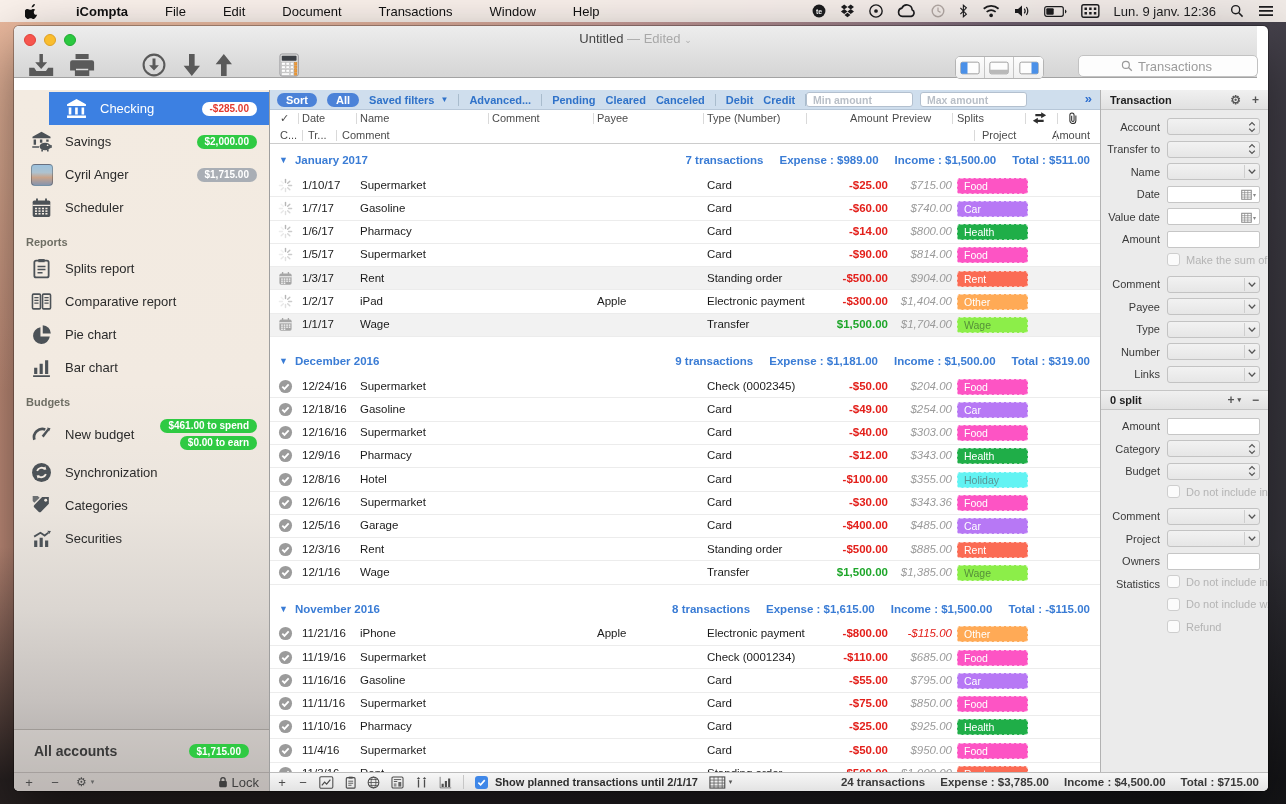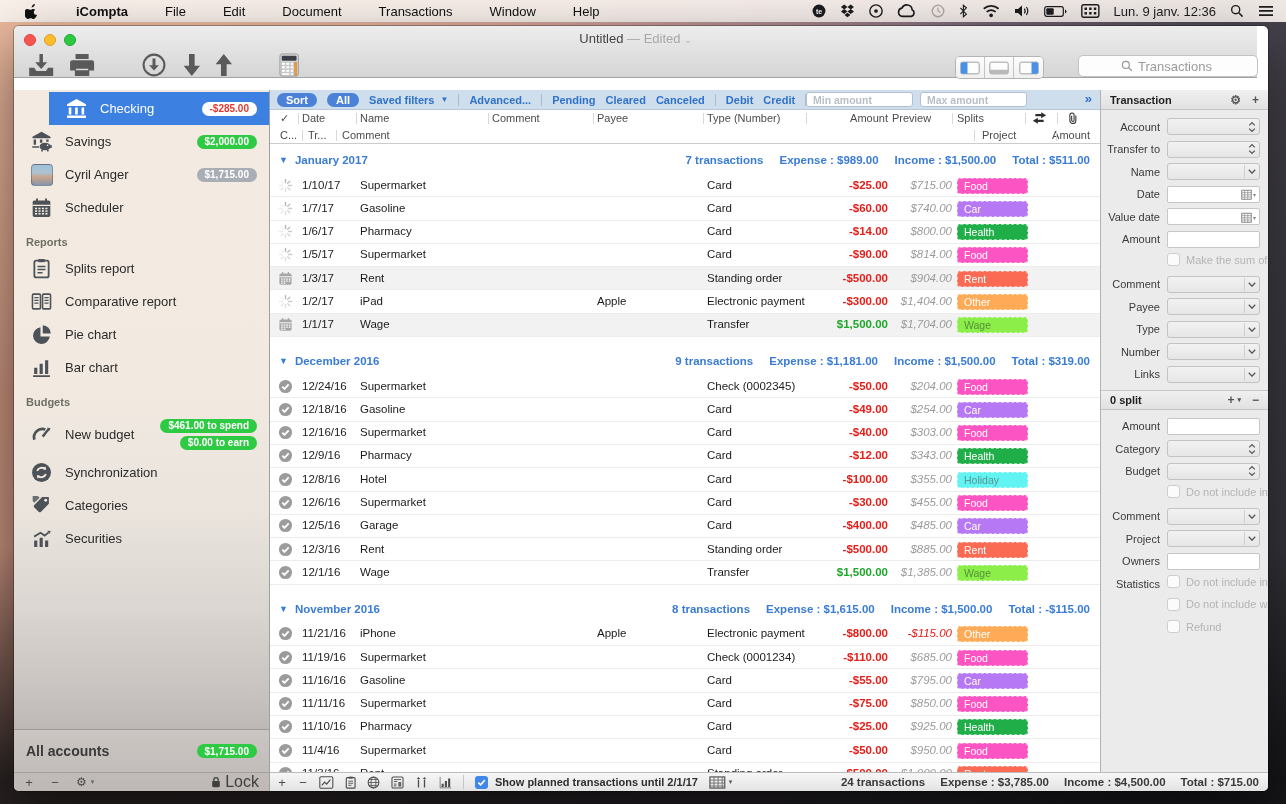--- a/index.html
+++ b/index.html
@@ -69,28 +69,28 @@
 .side-item.selected{background:#3c80e2;color:#fff;margin-left:35px;}
 .side-item.selected .sicon{color:#fff;}
 .avatar{width:22px;height:22px;border-radius:4px;border:1px solid rgba(0,0,0,.25);
   background:linear-gradient(180deg,#9cc2de 0%,#aec2cf 38%,#c9a48b 62%,#8895ad 100%);}
 .badges{margin-left:auto;display:flex;flex-direction:column;gap:3px;align-items:flex-end;}
 .badge{font-size:10px;font-weight:bold;padding:1.5px 8px;border-radius:9px;color:#fff;white-space:nowrap;}
 .badge.green{background:#2fca43;}
 .badge.gray{background:#a9aeb5;}
 .badge.white-red{background:#fff;color:#e23a30;}
 .side-summary{position:absolute;bottom:19px;left:0;right:0;height:43px;border-top:1px solid rgba(115,110,105,.5);
-  display:flex;align-items:center;padding:0 12px;background:rgba(228,223,218,.35);}
+  display:flex;align-items:center;padding:0 20px;background:rgba(228,223,218,.35);}
 .side-summary .lbl{font-size:14px;font-weight:bold;color:#3a3a3a;}
 .side-summary .badge{margin-left:auto;}
 .side-footer{position:absolute;bottom:0;left:0;right:0;height:19px;display:flex;align-items:center;
   padding:0 10px;gap:16px;font-size:13px;color:#4a4a4a;background:rgba(214,209,204,.45);border-top:1px solid rgba(115,110,105,.35);}
 .side-footer .gearw{font-size:12px;}
 .side-footer .vsm{font-size:7px;color:#666;margin-left:-12px;}
-.side-footer .lock{margin-left:auto;display:flex;align-items:center;gap:4px;font-size:16px;color:#3f3f3f;}
+.side-footer .lock{margin-left:auto;display:flex;align-items:center;gap:4px;font-size:13px;color:#3f3f3f;}
 .side-footer .lock svg{width:10px;height:12px;}
 
 .main{position:absolute;left:256px;right:168px;top:0;bottom:19px;background:#fff;overflow:hidden;}
 .filterbar{height:20px;background:#cfdeed;border-bottom:1px solid #b7c7d8;display:flex;align-items:center;
   padding:0 7px;gap:10px;font-size:11px;font-weight:bold;color:#2f72c9;position:relative;}
 .pill{background:#4b82d8;color:#fff;border-radius:8px;padding:1px 9px;}
 .flink{white-space:nowrap;}
 .fchev{font-size:8px;color:#2f72c9;margin-left:-4px;}
 .fdiv{width:1px;height:12px;background:#a9bccd;flex:none;}
 .famount{position:absolute;width:107px;height:15px;top:2px;border:1px solid #b3c0cf;border-radius:3px;
@@ -815,21 +815,21 @@
             </div>
             <div class="trow">
               <span class="cell c-status"><svg viewBox="0 0 16 16">
                   <circle cx="8" cy="8" r="7" fill="#9b9b9b"></circle>
                   <path fill="none" stroke="#fff" stroke-width="2" d="M4.6 8.2l2.3 2.3 4.5-4.7"></path>
                 </svg></span>
               <span class="cell c-date">12/6/16</span>
               <span class="cell c-name">Supermarket</span>
               <span class="cell c-type">Card</span>
               <span class="cell c-amt neg">-$30.00</span>
-              <span class="cell c-prev">$455.00</span>
+              <span class="cell c-prev">$343.36</span>
               <span class="c-pill" style="position: absolute; background: rgb(253, 84, 196); color: rgb(255, 255, 255);">Food</span>
             </div>
             <div class="trow">
               <span class="cell c-status"><svg viewBox="0 0 16 16">
                   <circle cx="8" cy="8" r="7" fill="#9b9b9b"></circle>
                   <path fill="none" stroke="#fff" stroke-width="2" d="M4.6 8.2l2.3 2.3 4.5-4.7"></path>
                 </svg></span>
               <span class="cell c-date">12/5/16</span>
               <span class="cell c-name">Garage</span>
               <span class="cell c-type">Card</span>

